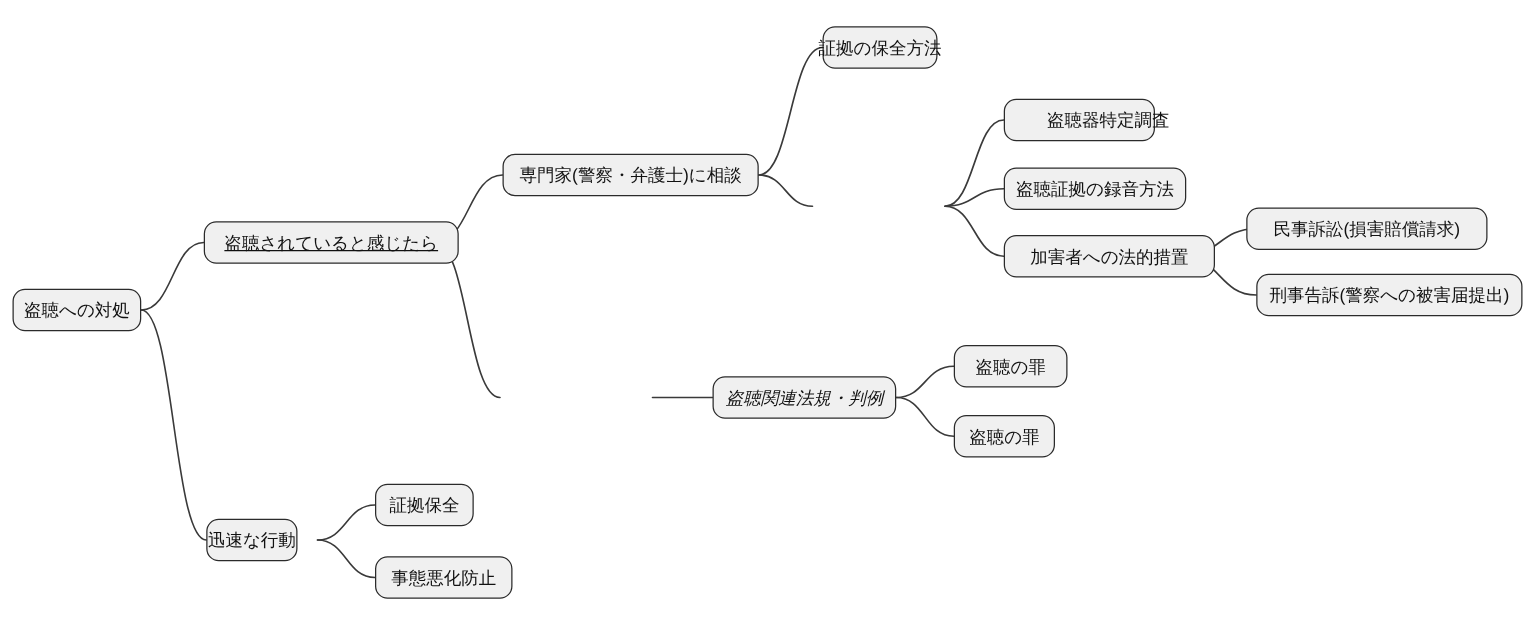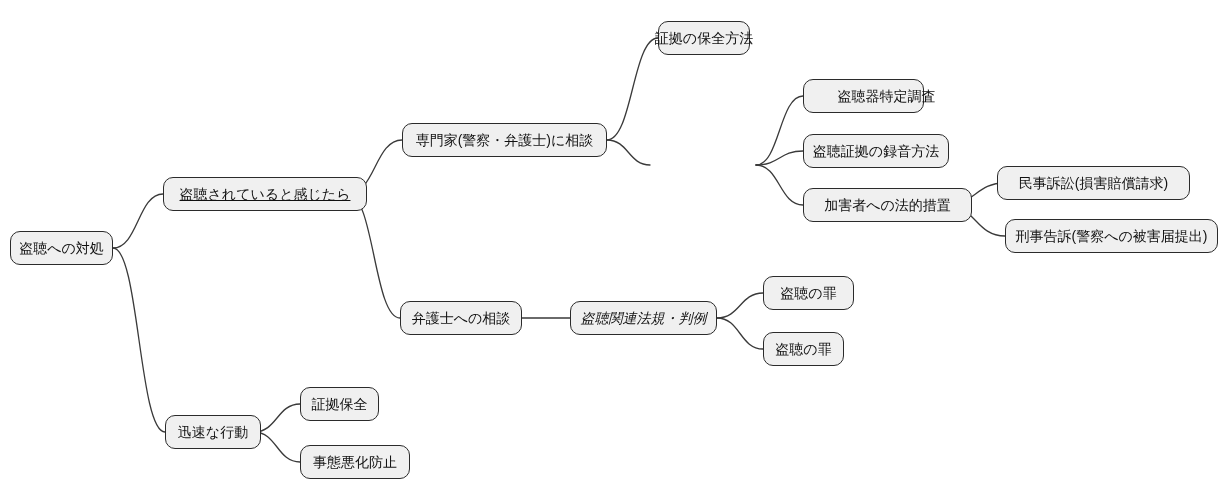--- a/index.html
+++ b/index.html
@@ -63,23 +63,22 @@
       <path d="M 717 318 C 740 318, 740 293, 763 293"></path>
       <path d="M 717 318 C 740 318, 740 349, 763 349"></path>
       <path d="M 946 205 C 975.5 205, 975.5 183, 1005 183"></path>
       <path d="M 946 205 C 975.5 205, 975.5 236, 1005 236"></path>
       <path d="M 254 432 C 277 432, 277 404, 300 404"></path>
       <path d="M 254 432 C 277 432, 277 462, 300 462"></path>
     </svg>
 
 <div class="node" style="left: 10px; top: 231px; width: 103px; height: 34px;">盗聴への対処</div>
     <div class="node" style="left: 163px; top: 177px; width: 204px; height: 34px; text-decoration: underline;">盗聴されていると感じたら</div>
-    <div class="node" style="left: 165px; top: 415px; width: 96px; height: 34px;">迅速な行動</div>
+    <div class="node" style="left: 165px; top: 415px; width: 73px; height: 34px;">迅速な行動</div>
     <div class="node" style="left: 402px; top: 123px; width: 205px; height: 34px;">専門家(警察・弁護士)に相談</div>
-    <div class="node" style="left: 400px; top: 301px; width: 122px; height: 34px;">弁護士への相談</div>
     <div class="node" style="left: 658px; top: 21px; width: 92px; height: 34px;">証拠の保全方法</div>
     <div class="node" style="left: 570px; top: 301px; width: 147px; height: 34px; font-style: italic;">盗聴関連法規・判例</div>
     <div class="node" style="left: 803px; top: 79px; width: 121px; height: 34px; padding-left: 46px;">盗聴器特定調査</div>
     <div class="node" style="left: 803px; top: 134px; width: 146px; height: 34px;">盗聴証拠の録音方法</div>
     <div class="node" style="left: 803px; top: 188px; width: 169px; height: 34px;">加害者への法的措置</div>
     <div class="node" style="left: 763px; top: 276px; width: 91px; height: 34px;">盗聴の罪</div>
     <div class="node" style="left: 763px; top: 332px; width: 81px; height: 34px;">盗聴の罪</div>
     <div class="node" style="left: 997px; top: 166px; width: 193px; height: 34px;">民事訴訟(損害賠償請求)</div>
     <div class="node" style="left: 1005px; top: 219px; width: 213px; height: 34px;">刑事告訴(警察への被害届提出)</div>
     <div class="node" style="left: 300px; top: 387px; width: 79px; height: 34px;">証拠保全</div>

